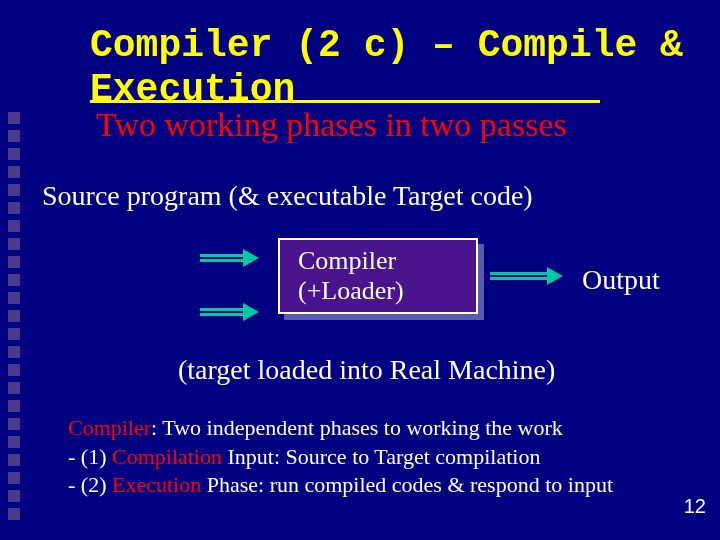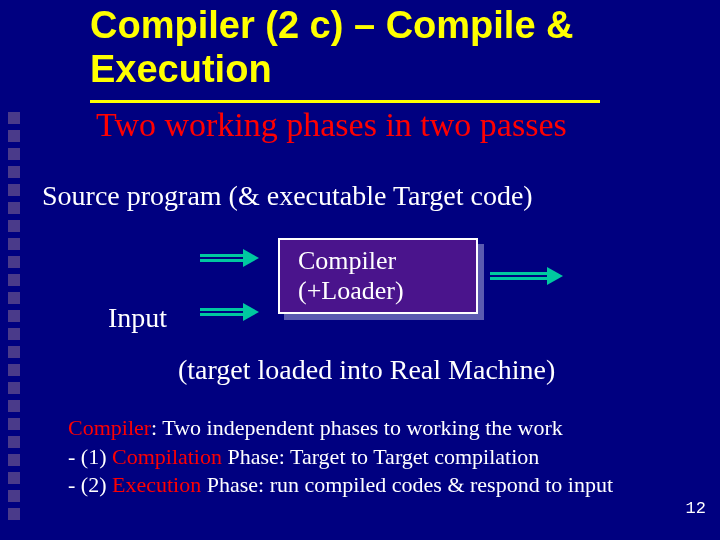--- a/index.html
+++ b/index.html
@@ -21,26 +21,26 @@
     gap: 6px;
   }
   .bullet-strip span {
     width: 12px;
     height: 12px;
     background: #4a3a8a;
   }
   .title {
     position: absolute;
     left: 90px;
-    top: 4px;
+    top: 24px;
     color: #ffff00;
     font-size: 38px;
     font-weight: bold;
     line-height: 1.15;
-    font-family: Liberation Sans, sans-serif;
+    font-family: Liberation Mono, monospace;
   }
   .title-underline {
     position: absolute;
     left: 90px;
     top: 100px;
     width: 510px;
     height: 3px;
     background: #ffff00;
   }
   .subtitle {
@@ -143,22 +143,22 @@
     color: #ffffff;
     font-size: 22px;
     line-height: 1.3;
   }
   .footer .kw { color: #ff0000; }
   .page-num {
     position: absolute;
     right: 14px;
     bottom: 22px;
     color: #ffffff;
-    font-size: 17px;
-    font-family: Liberation Mono, monospace;
+    font-size: 20px;
+    font-family: Liberation Sans, sans-serif;
   }
 </style>
 </head>
 <body>
 
 <div class="bullet-strip">
   <span></span>
     <span></span>
     <span></span>
     <span></span>
@@ -187,21 +187,20 @@
   <span>Compiler (2 c) – Compile &amp;</span><br>
   <span>Execution</span>
 </div>
 <div class="title-underline"></div>
 
 <div class="subtitle">Two working phases in two passes</div>
 
 <div class="source-line">Source program (&amp; executable Target code)</div>
 
 <div class="diagram">
-  <div class="input-label">Input</div>
 
   <div class="arrow arrow1">
     <div class="shaft-top"></div>
       <div class="shaft-bot"></div>
       <div class="head"></div>
   </div>
   <div class="arrow arrow2">
     <div class="shaft-top"></div>
       <div class="shaft-bot"></div>
       <div class="head"></div>
@@ -212,23 +211,24 @@
     <span>Compiler</span><br>
     <span>(+Loader)</span>
   </div>
 
   <div class="arrow arrow3">
     <div class="shaft-top"></div>
       <div class="shaft-bot"></div>
       <div class="head"></div>
   </div>
 
+  <div class="output-label">Output</div>
 </div>
 
 <div class="target-line">(target loaded into Real Machine)</div>
 
 <div class="footer">
   <span class="kw">Compiler</span><span>: Two independent phases to working the work</span><br>
-  <span>- (1) </span><span class="kw">Compilation</span><span> Phase: Target to Target compilation</span><br>
+  <span>- (1) </span><span class="kw">Compilation</span><span> Input: Source to Target compilation</span><br>
   <span>- (2) </span><span class="kw">Execution</span><span> Phase: run compiled codes &amp; respond to input</span><br>
 </div>
 
 <div class="page-num">12</div>
 
 </body></html>

